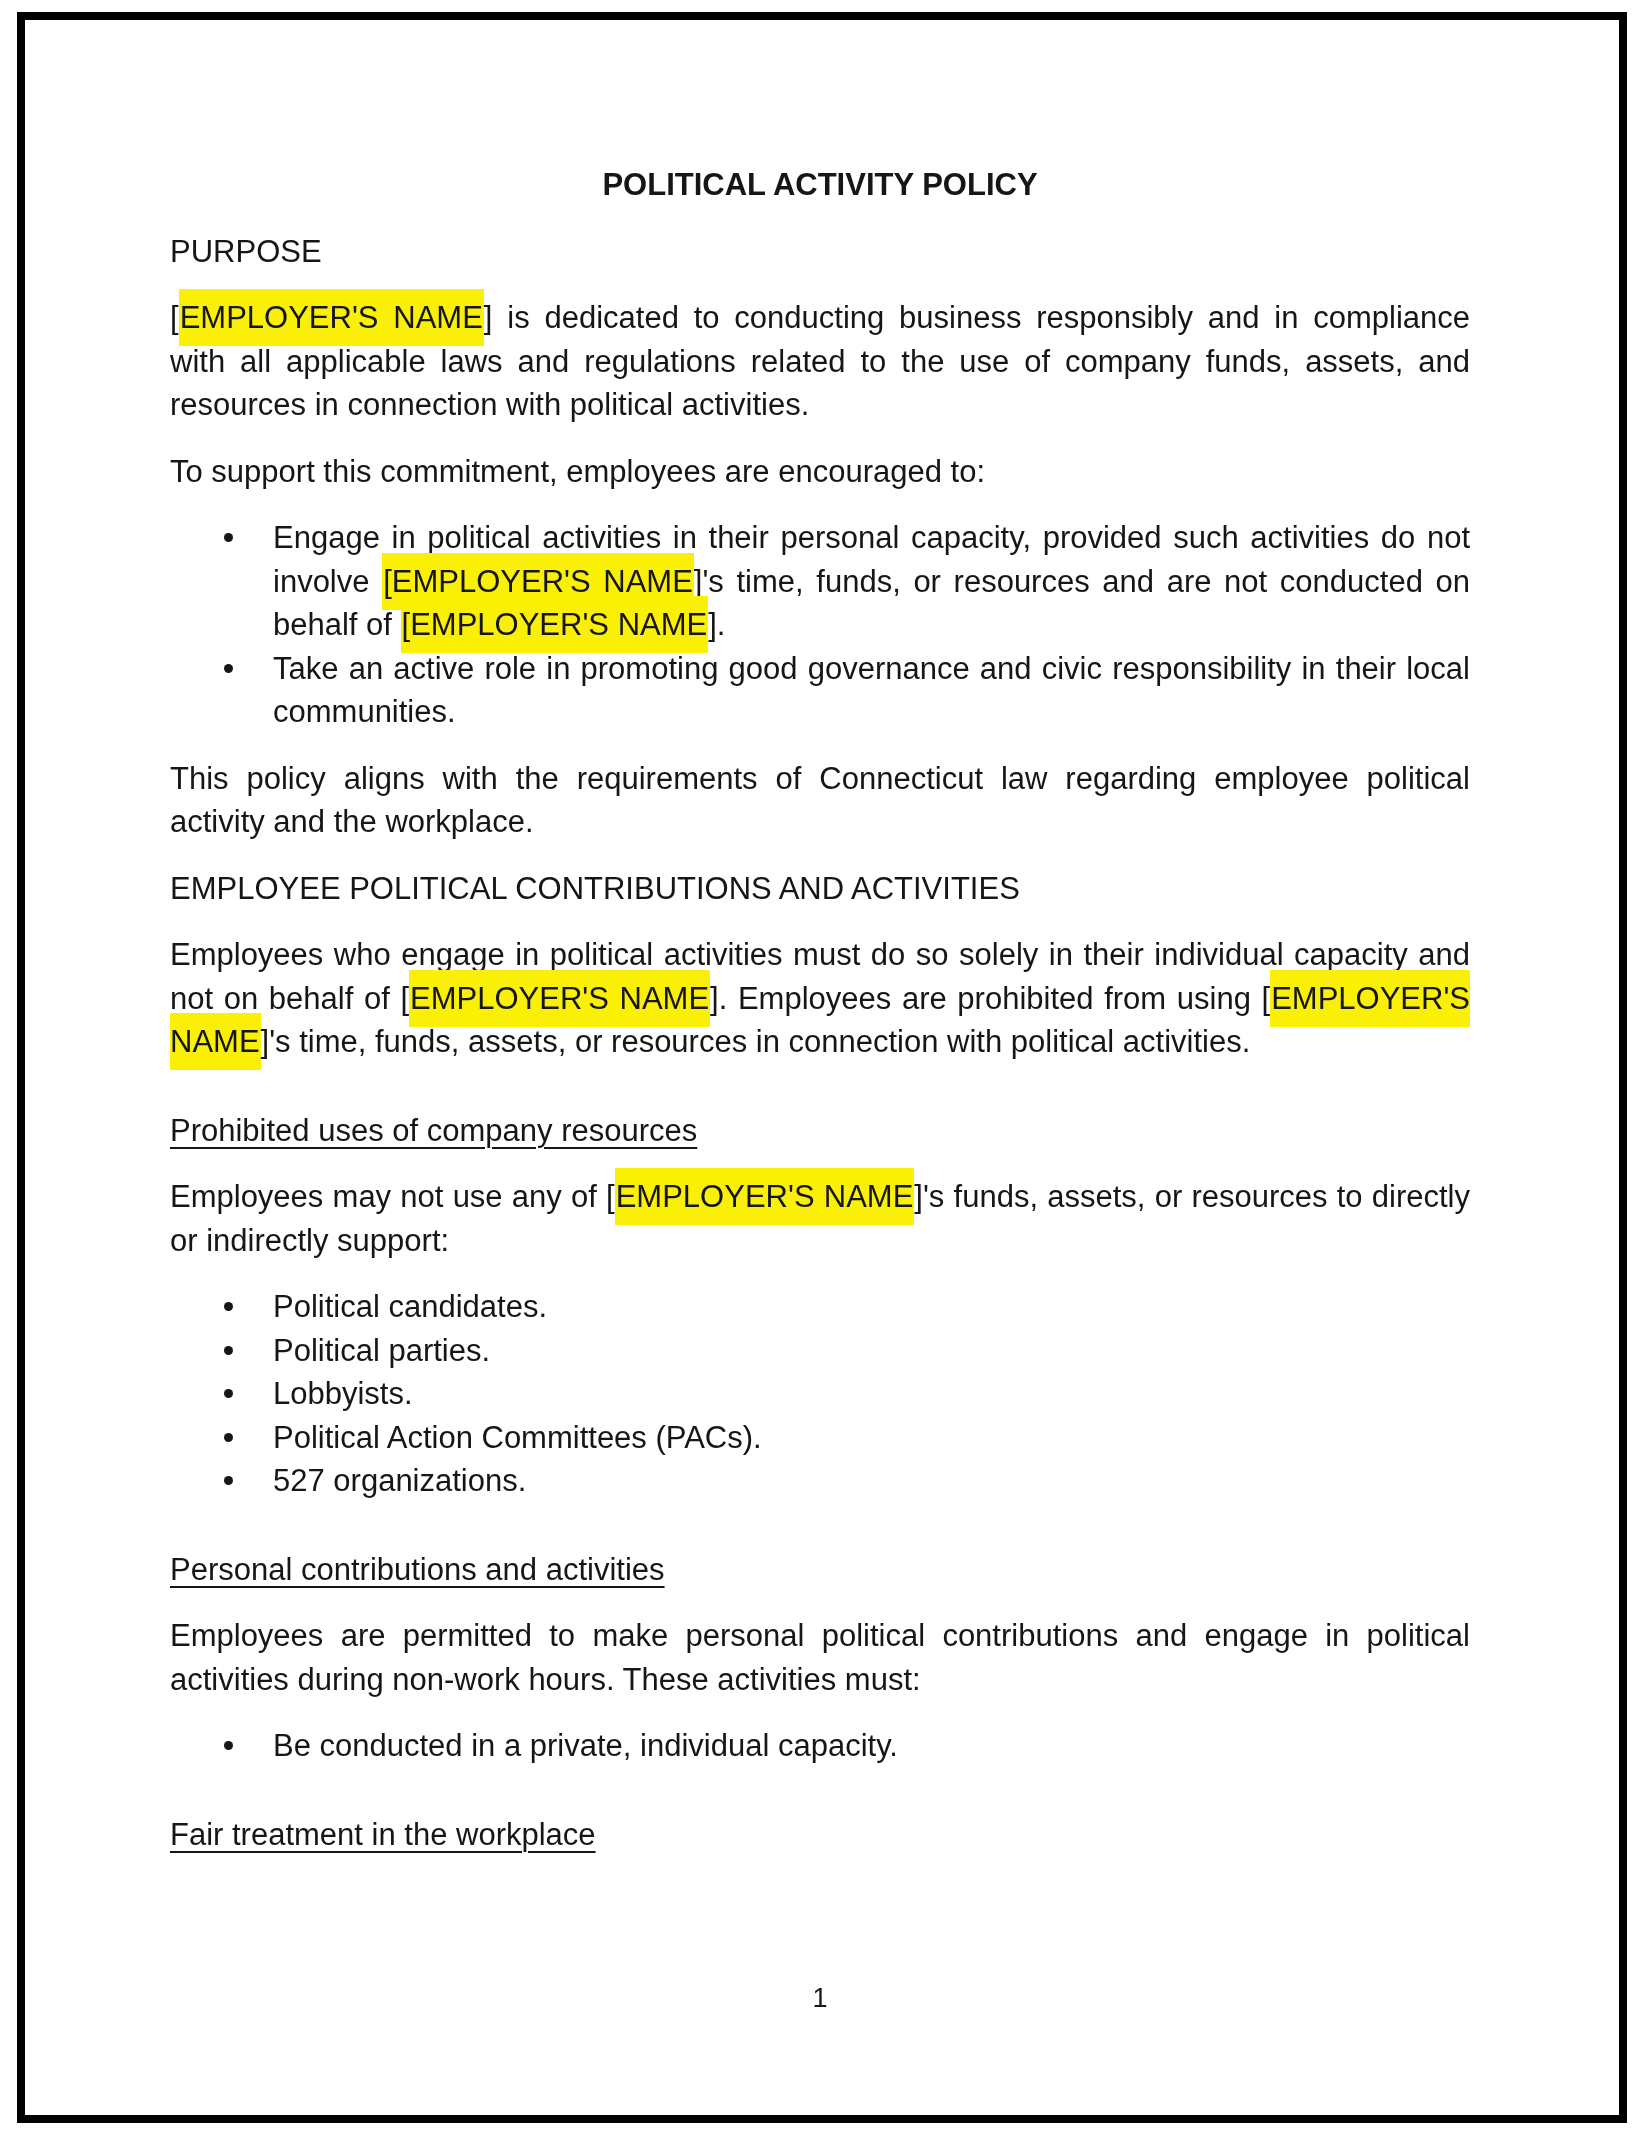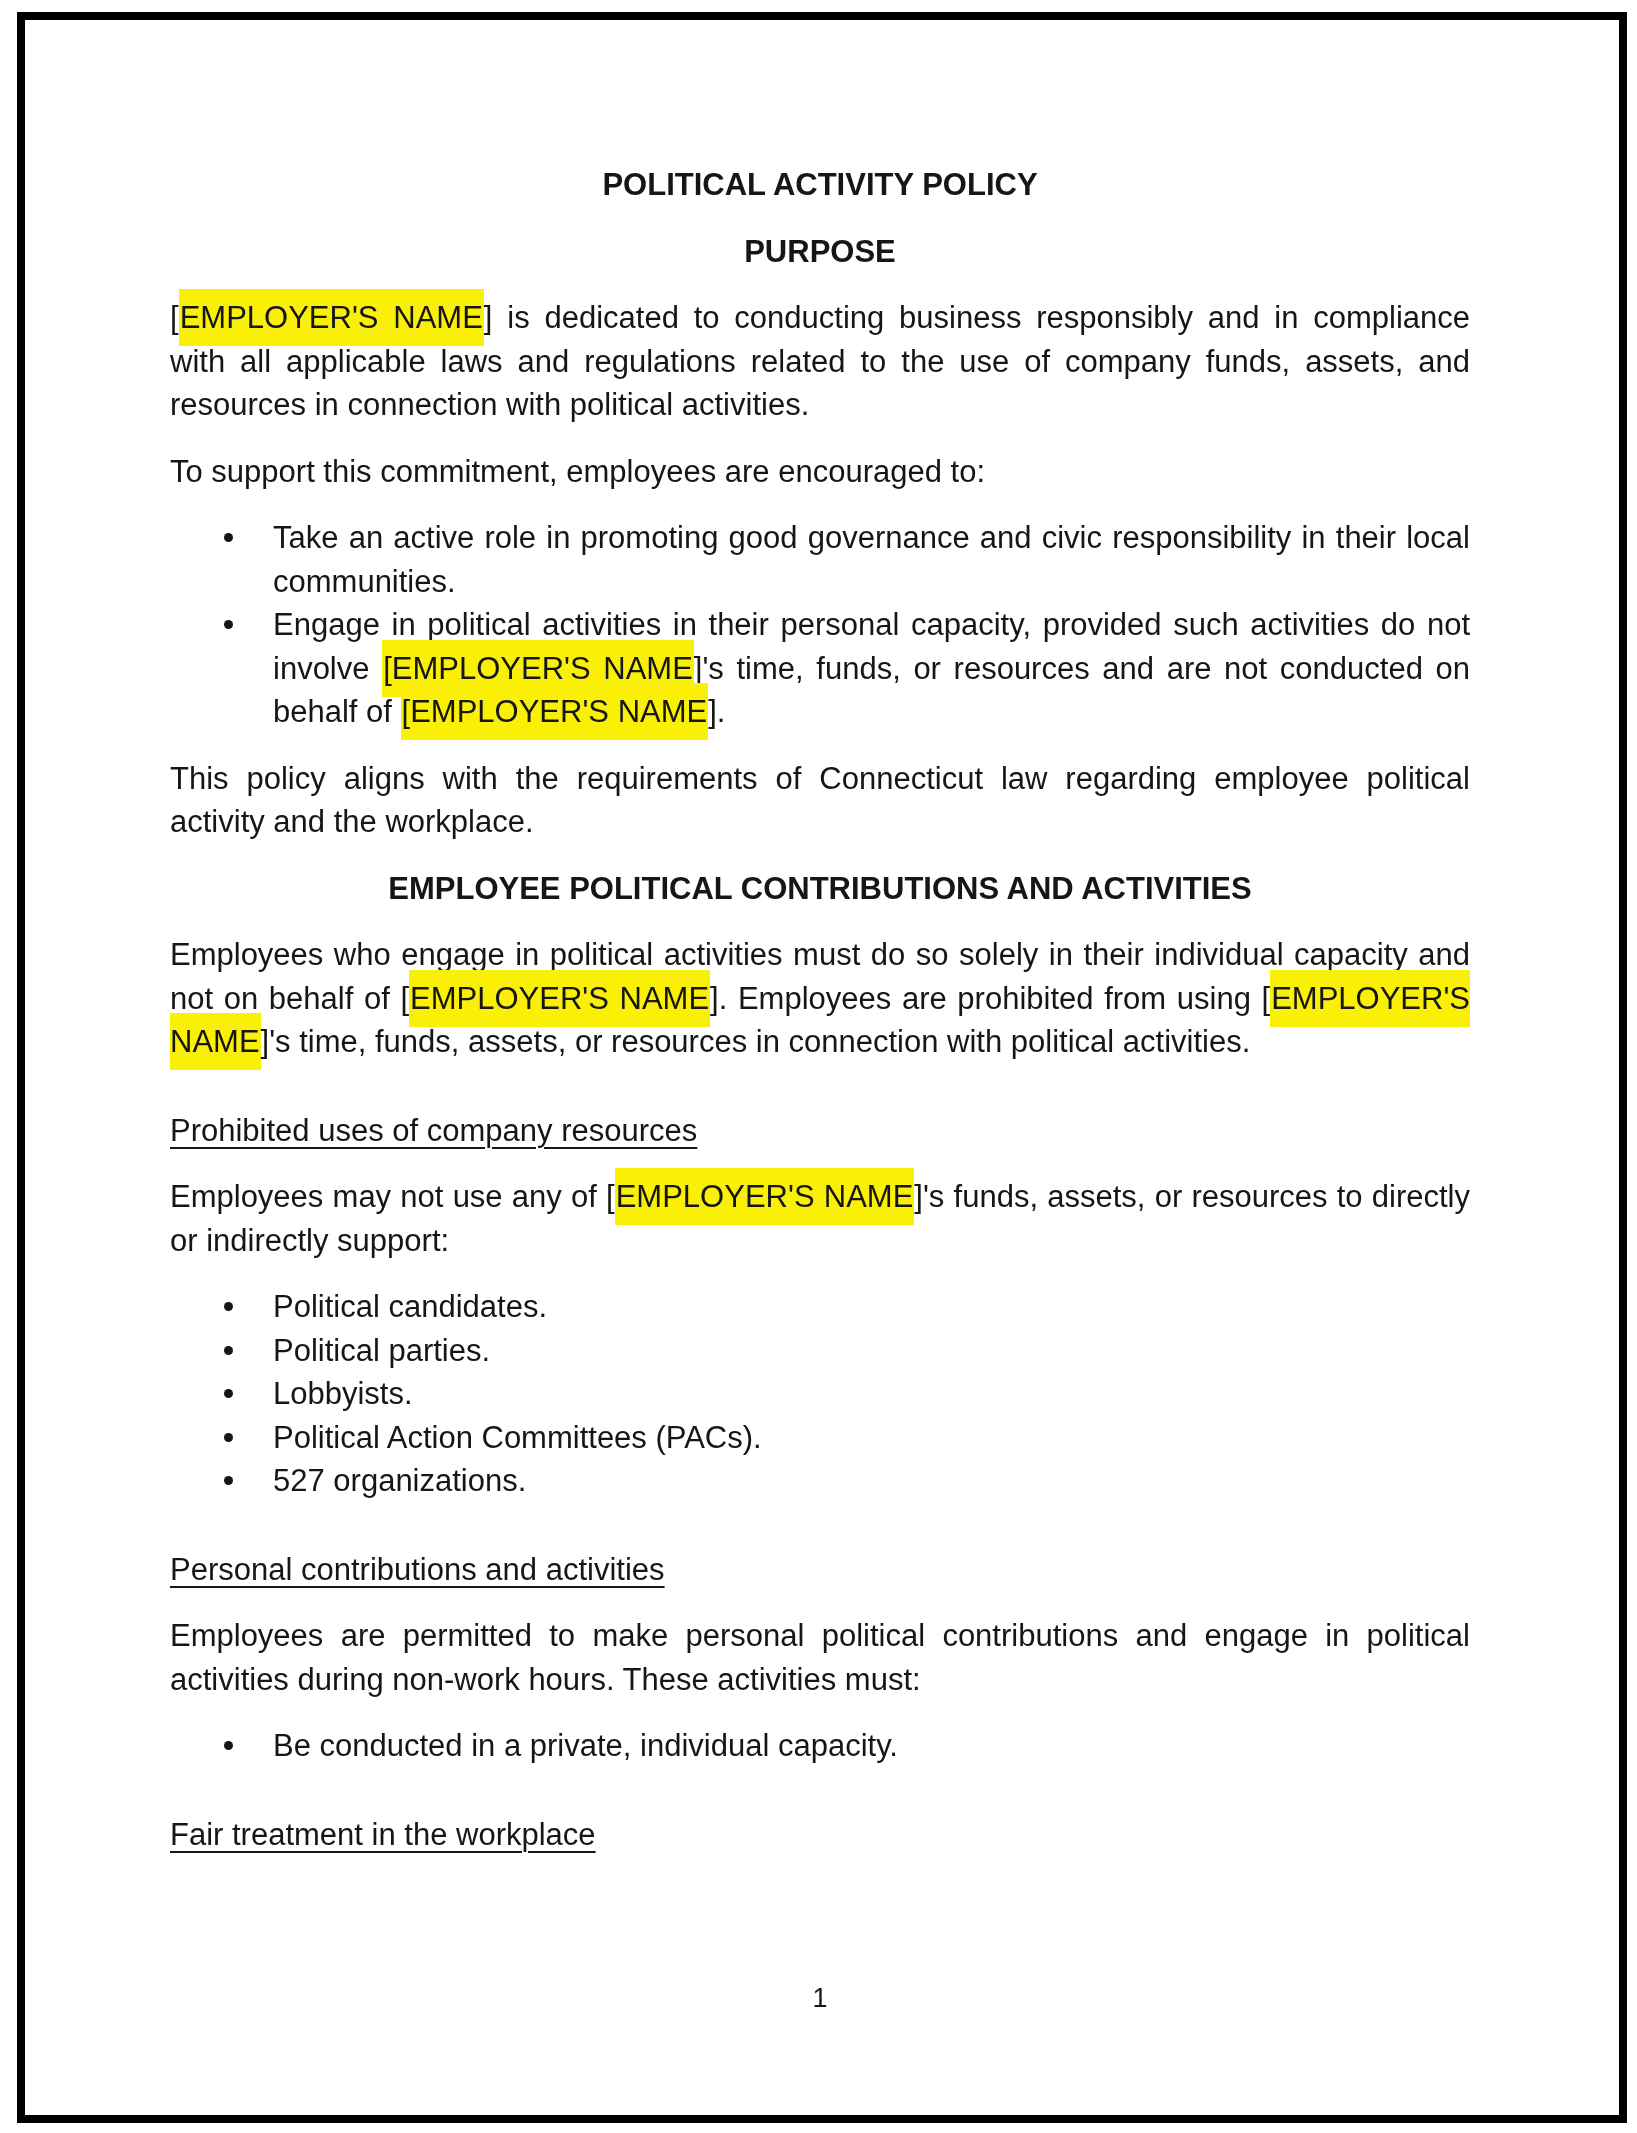--- a/index.html
+++ b/index.html
@@ -36,22 +36,22 @@
     margin: 0 0 23px 0;
     padding: 0;
     font-size: 31px;
     line-height: 43.5px;
   }
   h1.doc-title {
     text-align: center;
     font-weight: 700;
   }
   h2.sec-heading {
-    font-weight: 700;
-    text-align: center;
+    font-weight: 400;
+    text-align: left;
   }
   h3.sub-heading {
     font-weight: 400;
     text-decoration: underline;
     text-decoration-thickness: 2px;
     text-underline-offset: 6px;
     margin-top: 45px;
   }
   p.body-par {
     text-align: justify;
@@ -96,22 +96,22 @@
 
   <h1 class="doc-title">POLITICAL ACTIVITY POLICY</h1>
 
   <h2 class="sec-heading">PURPOSE</h2>
 
   <p class="body-par"><span>[</span><mark class="hl">EMPLOYER'S NAME</mark><span>] is dedicated to conducting business responsibly and in compliance with all applicable laws and regulations related to the use of company funds, assets, and resources in connection with political activities.</span></p>
 
   <p class="body-par">To support this commitment, employees are encouraged to:</p>
 
   <ul class="bullet-list">
+    <li><span>Engage in political activities in their personal capacity, provided such activities do not involve </span><mark class="hl">[EMPLOYER'S NAME</mark><span>]'s time, funds, or resources and are not conducted on behalf of </span><mark class="hl">[EMPLOYER'S NAME</mark><span>].</span></li>
     <li>Take an active role in promoting good governance and civic responsibility in their local communities.</li>
-    <li><span>Engage in political activities in their personal capacity, provided such activities do not involve </span><mark class="hl">[EMPLOYER'S NAME</mark><span>]'s time, funds, or resources and are not conducted on behalf of </span><mark class="hl">[EMPLOYER'S NAME</mark><span>].</span></li>
   </ul>
 
   <p class="body-par">This policy aligns with the requirements of Connecticut law regarding employee political activity and the workplace.</p>
 
   <h2 class="sec-heading">EMPLOYEE POLITICAL CONTRIBUTIONS AND ACTIVITIES</h2>
 
   <p class="body-par"><span>Employees who engage in political activities must do so solely in their individual capacity and not on behalf of [</span><mark class="hl">EMPLOYER'S NAME</mark><span>]. Employees are prohibited from using [</span><mark class="hl">EMPLOYER'S NAME</mark><span>]'s time, funds, assets, or resources in connection with political activities.</span></p>
 
   <h3 class="sub-heading">Prohibited uses of company resources</h3>
 

